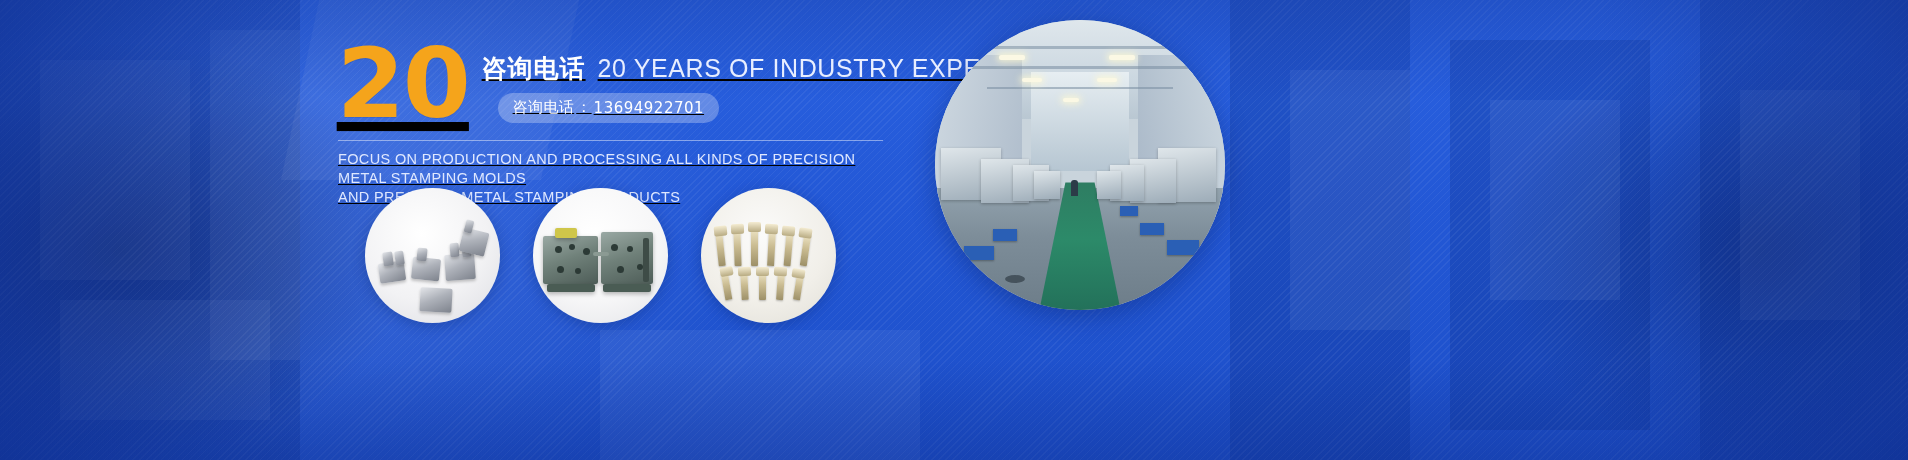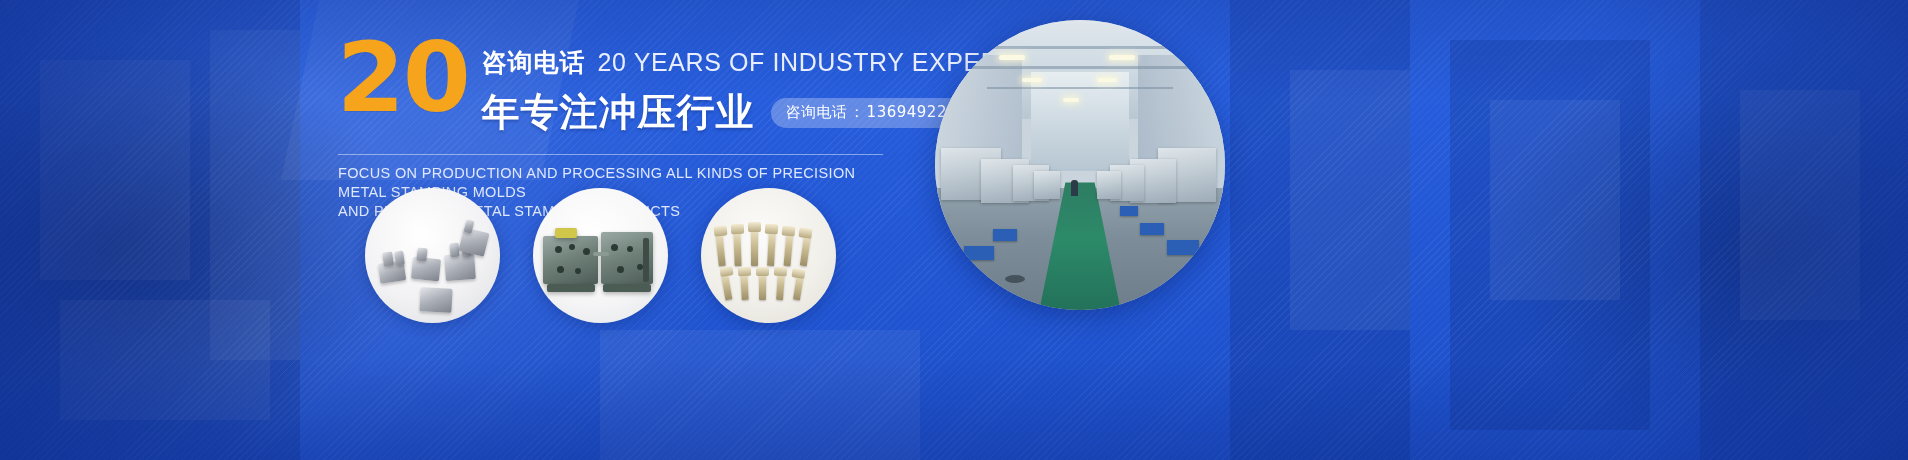--- a/index.html
+++ b/index.html
@@ -33,21 +33,21 @@
   }
   .vign{
     position:absolute;inset:0;
     background:
       linear-gradient(90deg, rgba(15,45,140,.55) 0%, rgba(15,45,140,0) 16%,
                               rgba(15,45,140,0) 84%, rgba(15,45,140,.50) 100%),
       linear-gradient(180deg, rgba(15,45,140,.30) 0%, rgba(15,45,140,0) 22%,
                               rgba(15,45,140,0) 78%, rgba(15,45,140,.35) 100%);
   }
   
-  .copy{position:absolute;left:338px;top:38px;width:560px;}
+  .copy{position:absolute;left:338px;top:44px;width:560px;text-decoration:underline;}
   .head-row{display:flex;align-items:flex-start;}
   .big20{
     font-family:"DejaVu Sans",sans-serif;
     font-weight:bold;font-size:96px;line-height:80px;
     color:#f5a41b;letter-spacing:-2px;
     transform:scaleX(1.02);
     text-shadow:0 1px 0 rgba(0,0,0,.08);
   }
   .head-text{margin-left:14px;padding-top:8px;}
   .line1{display:flex;align-items:baseline;white-space:nowrap;}
@@ -162,21 +162,20 @@
     <div class="head-row">
       <div class="big20">20</div>
 
       <div class="head-text">
         <div class="line1">
           <span class="cn-small">咨询电话</span>
           <span class="en-small">20 YEARS OF INDUSTRY EXPERIENCE</span>
         </div>
 
         <div class="line2">
-          <span class="cn-big">年专注冲压行业</span>
 
           <span class="tel-badge">
             <span class="tel-label">咨询电话</span>
             <span class="tel-sep">：</span>
             <span class="tel-num">13694922701</span>
           </span>
         </div>
       </div>
     </div>
 

